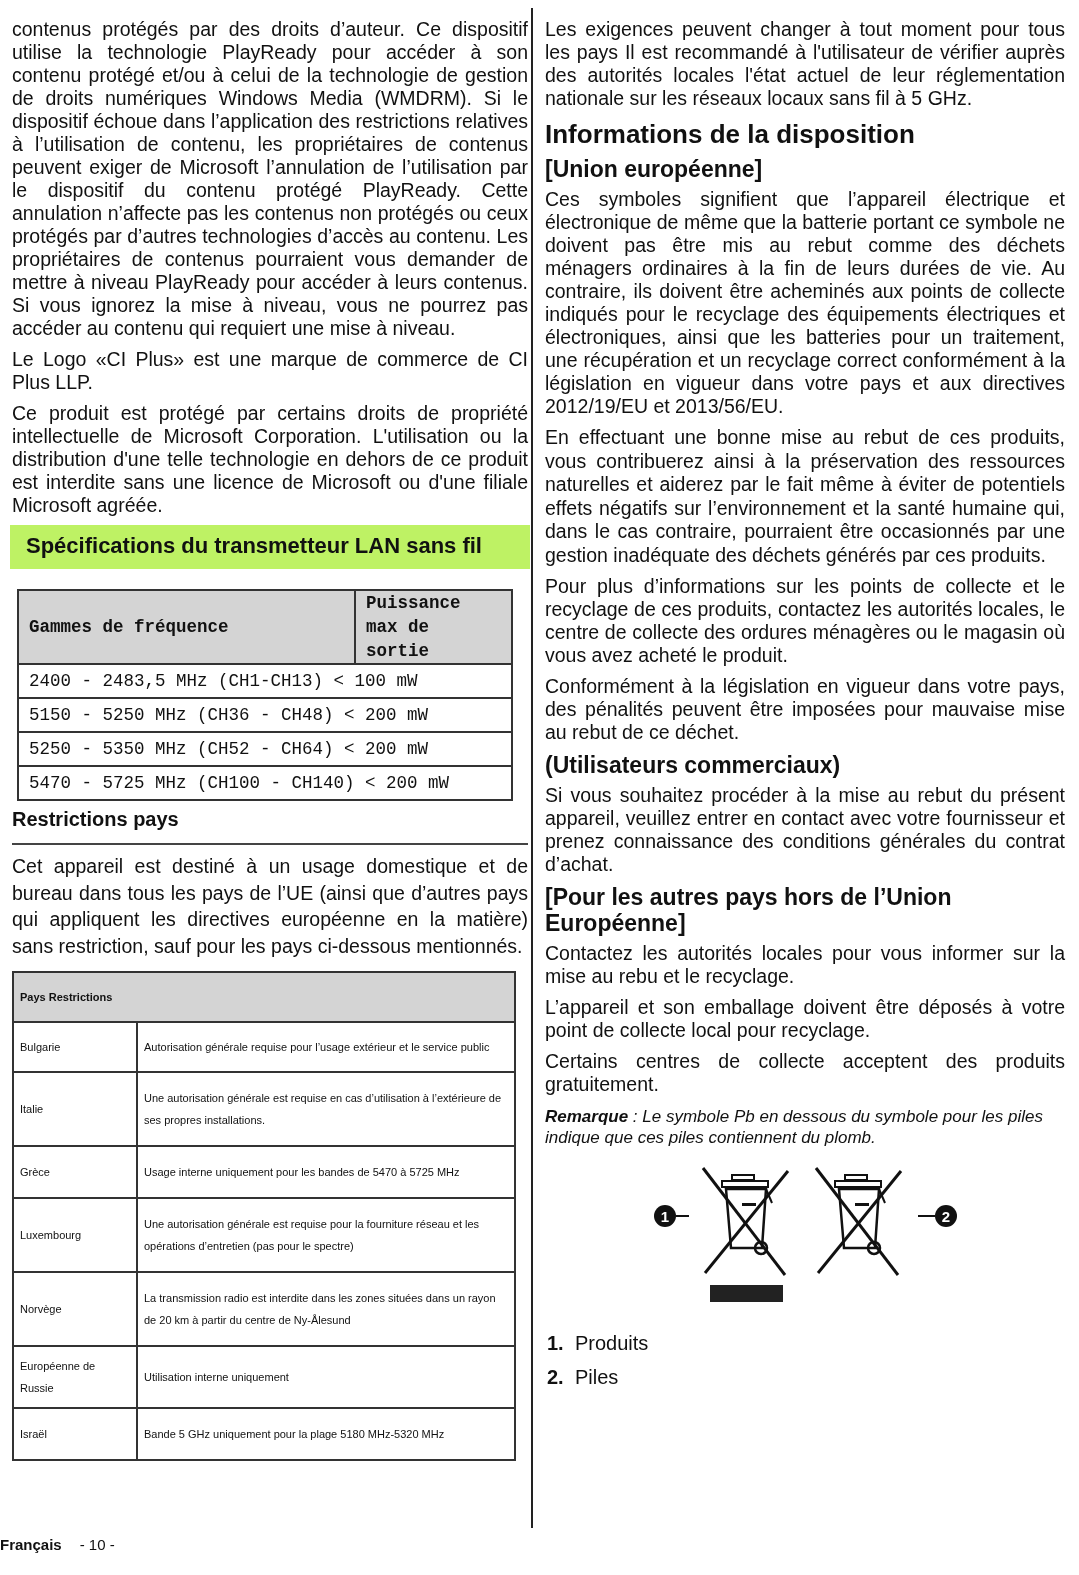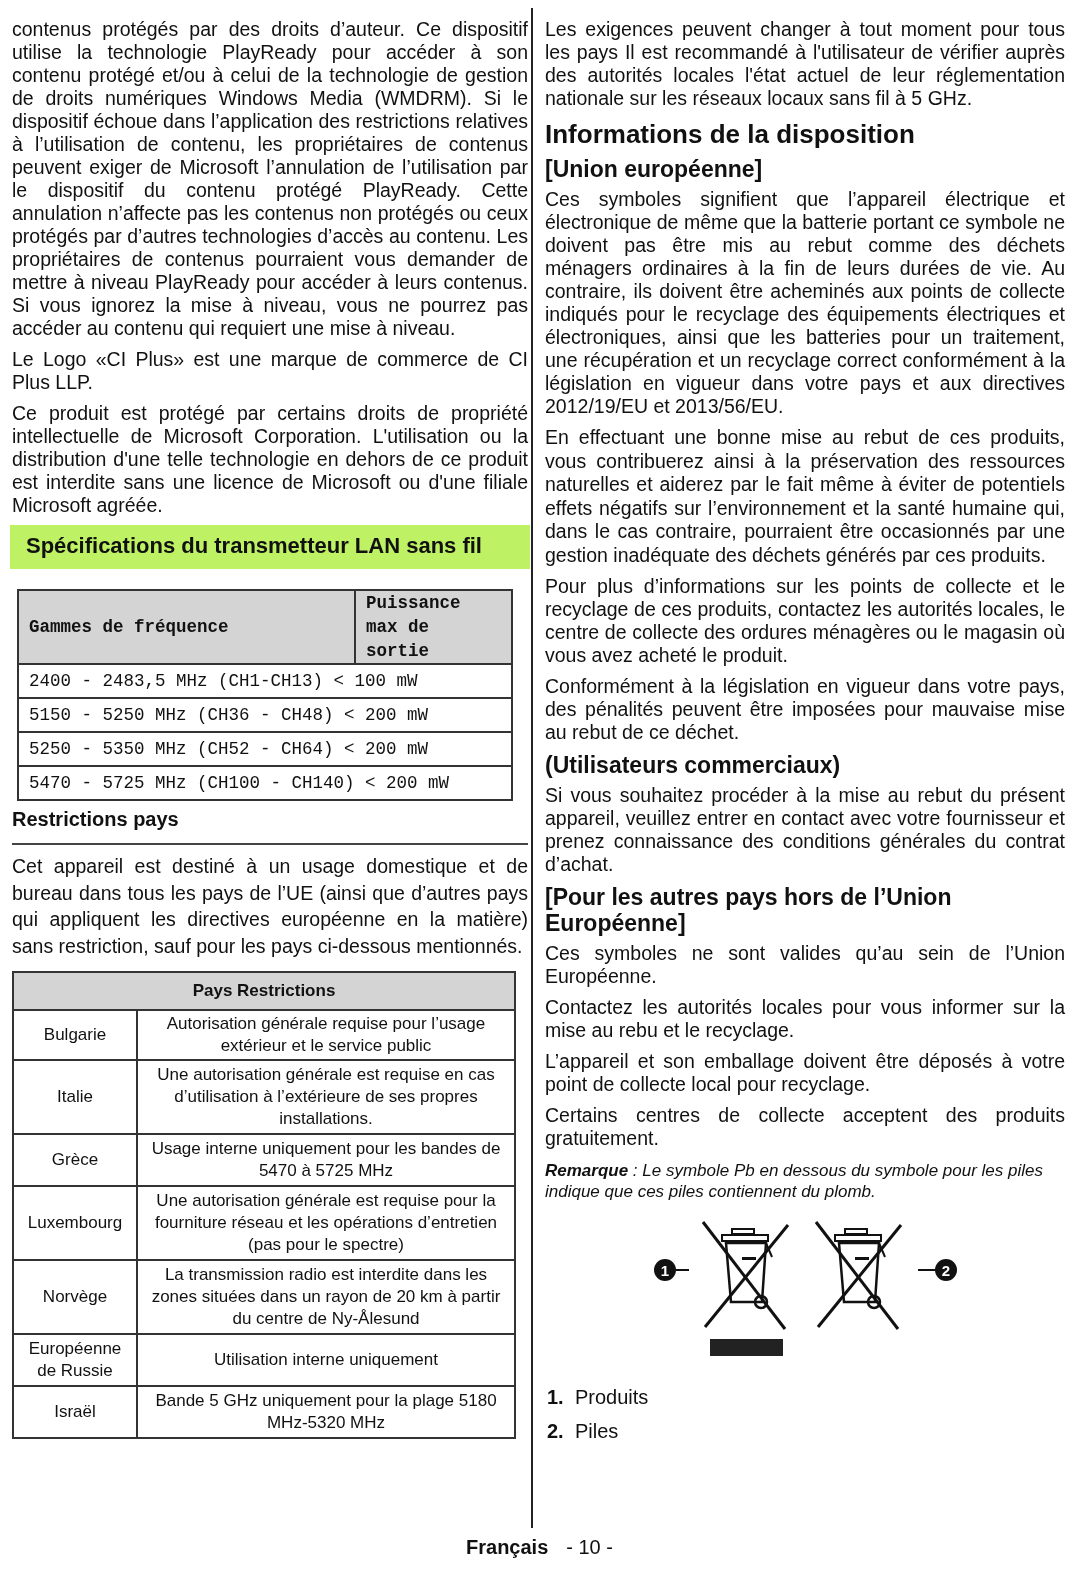--- a/index.html
+++ b/index.html
@@ -17,31 +17,31 @@
     font-weight: bold; font-size: 22px; line-height: 30px;
   }
   table { border-collapse: collapse; }
   .freq { width: 496px; margin: 0 0 0 5px; font-family: Liberation Mono, monospace; }
   .freq td, .freq th { border: 2px solid #333; font-size: 17.5px; padding: 0 10px; height: 32px; text-align: left; }
   .freq th { background: #d4d4d4; font-weight: bold; height: 55px; line-height: 24px; }
   .freq td.c1 { white-space: nowrap; overflow: visible; }
   .h-restr { font-weight: bold; font-size: 20px; border-bottom: 2px solid #444; margin: 6px 0 8px 0; padding-bottom: 12px; line-height: 24px; }
   .restr-text { line-height: 26.5px; }
   .pays { width: 504px; margin-top: 12px; }
-  .pays td, .pays th { border: 2px solid #333; font-size: 17px; line-height: 22px; padding: 2px 6px; text-align: center; vertical-align: middle; }
+  .pays td, .pays th { border: 2px solid #333; font-size: 11px; line-height: 22px; padding: 8px 6px; text-align: left; vertical-align: middle; }
   .pays th { background: #d4d4d4; font-weight: bold; height: 32px; }
   .pays td.country { width: 110px; }
   h2 { font-size: 26px; margin: 4px 0 6px 0; line-height: 32px; }
   h3 { font-size: 23px; margin: 0 0 6px 0; line-height: 26px; }
   .note { font-style: italic; font-size: 17px; line-height: 21px; margin: 10px 0 10px 0; }
   .note b { font-weight: bold; }
   .symbols { position: relative; height: 150px; margin: 8px 0 18px 0; }
   .legend-list { font-size: 20px; line-height: 34px; margin-left: 2px; }
   .legend-list b { display: inline-block; width: 28px; }
-  .footer { position: absolute; top: 1536px; left: 0; width: 1079px; text-align: center; font-size: 20px; }
+  .footer { position: absolute; top: 1536px; left: 0; width: 1079px; font-size: 15px; }
   .footer b { margin-right: 18px; }
 </style>
 </head>
 <body>
 
 <div class="divider"></div>
 
 <div class="col col-left">
   <p>contenus protégés par des droits d’auteur. Ce dispositif utilise la technologie PlayReady pour accéder à son contenu protégé et/ou à celui de la technologie de gestion de droits numériques Windows Media (WMDRM). Si le dispositif échoue dans l’application des restrictions relatives à l’utilisation de contenu, les propriétaires de contenus peuvent exiger de Microsoft l’annulation de l’utilisation par le dispositif du contenu protégé PlayReady. Cette annulation n’affecte pas les contenus non protégés ou ceux protégés par d’autres technologies d’accès au contenu. Les propriétaires de contenus pourraient vous demander de mettre à niveau PlayReady pour accéder à leurs contenus. Si vous ignorez la mise à niveau, vous ne pourrez pas accéder au contenu qui requiert une mise à niveau.</p>
   <p>Le Logo «CI Plus» est une marque de commerce de CI Plus LLP.</p>
@@ -114,21 +114,20 @@
   <p>Les exigences peuvent changer à tout moment pour tous les pays Il est recommandé à l'utilisateur de vérifier auprès des autorités locales l'état actuel de leur réglementation nationale sur les réseaux locaux sans fil à 5 GHz.</p>
   <h2>Informations de la disposition</h2>
   <h3>[Union européenne]</h3>
   <p>Ces symboles signifient que l’appareil électrique et électronique de même que la batterie portant ce symbole ne doivent pas être mis au rebut comme des déchets ménagers ordinaires à la fin de leurs durées de vie. Au contraire, ils doivent être acheminés aux points de collecte indiqués pour le recyclage des équipements électriques et électroniques, ainsi que les batteries pour un traitement, une récupération et un recyclage correct conformément à la législation en vigueur dans votre pays et aux directives 2012/19/EU et 2013/56/EU.</p>
   <p style="line-height:23.5px">En effectuant une bonne mise au rebut de ces produits, vous contribuerez ainsi à la préservation des ressources naturelles et aiderez par le fait même à éviter de potentiels effets négatifs sur l’environnement et la santé humaine qui, dans le cas contraire, pourraient être occasionnés par une gestion inadéquate des déchets générés par ces produits.</p>
   <p>Pour plus d’informations sur les points de collecte et le recyclage de ces produits, contactez les autorités locales, le centre de collecte des ordures ménagères ou le magasin où vous avez acheté le produit.</p>
   <p>Conformément à la législation en vigueur dans votre pays, des pénalités peuvent être imposées pour mauvaise mise au rebut de ce déchet.</p>
   <h3>(Utilisateurs commerciaux)</h3>
   <p>Si vous souhaitez procéder à la mise au rebut du présent appareil, veuillez entrer en contact avec votre fournisseur et prenez connaissance des conditions générales du contrat d’achat.</p>
   <h3>[Pour les autres pays hors de l’Union Européenne]</h3>
-  <p>Ces symboles ne sont valides qu’au sein de l’Union Européenne.</p>
   <p>Contactez les autorités locales pour vous informer sur la mise au rebu et le recyclage.</p>
   <p>L’appareil et son emballage doivent être déposés à votre point de collecte local pour recyclage.</p>
   <p>Certains centres de collecte acceptent des produits gratuitement.</p>
 
   <div class="note">
     <b>Remarque</b><span> : Le symbole Pb en dessous du symbole pour les piles indique que ces piles contiennent du plomb.</span>
   </div>
 
   <div class="symbols">
     <svg width="420" height="150" viewBox="0 0 420 150" style="position:absolute;left:100px;top:0">

